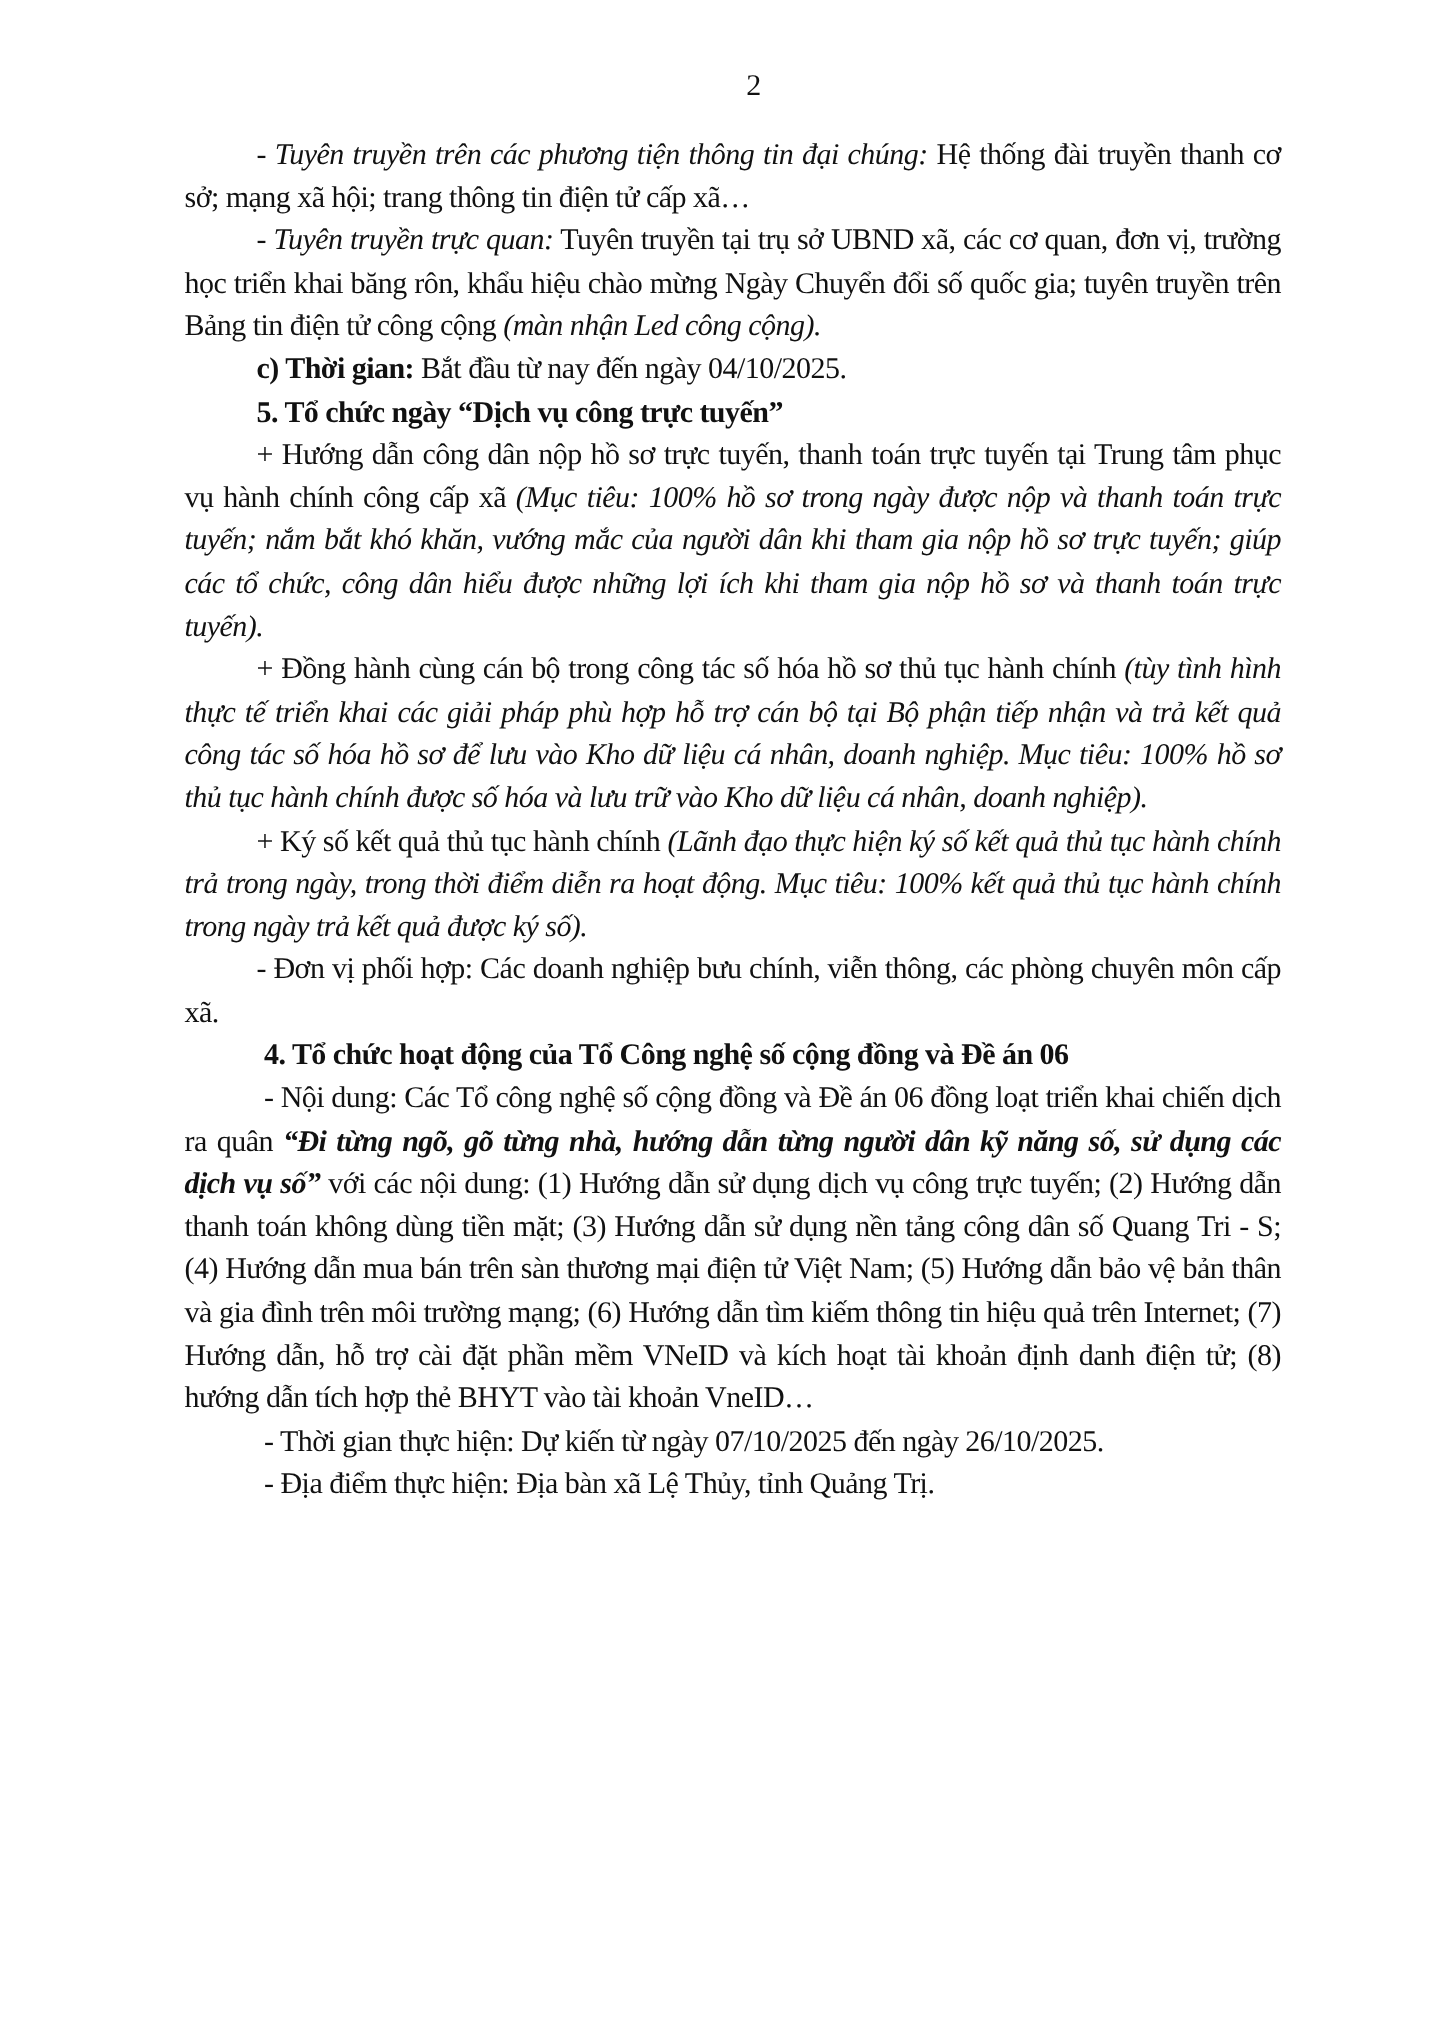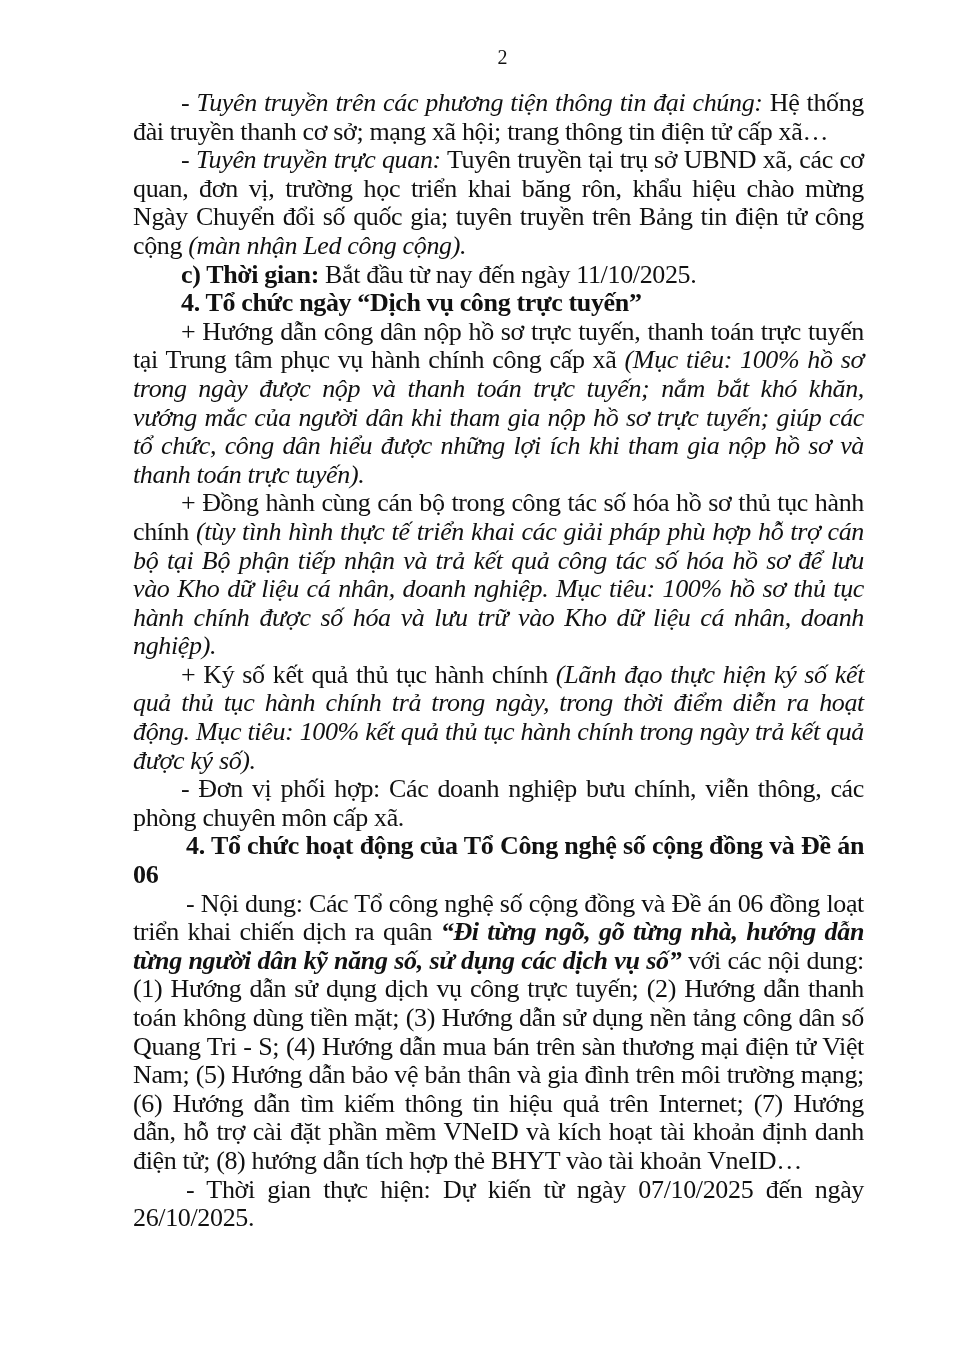--- a/index.html
+++ b/index.html
@@ -1,36 +1,37 @@
 <!DOCTYPE html>
 <html><head>
 <meta charset="utf-8">
 <style>
   html, body { margin:0; padding:0; background:#ffffff; }
   body { width:960px; height:1357px; position:relative; overflow:hidden;
          font-family:"Liberation Serif", serif; color:#111; }
   .page-num { position:absolute; top:46px; left:0; width:1005px; text-align:center;
               font-size:20px; }
-  .content { position:absolute; top:89px; left:133px; width:731px;
-             font-size:26px; line-height:28.6px; letter-spacing:-0.35px; }
+  .content { position:absolute; top:89px; left:123px; width:731px;
+             font-size:20px; line-height:28.6px; letter-spacing:-0.35px; }
   p { margin:0; text-align:justify; text-indent:48px; }
   .h4 { text-indent:53px; }
   i { font-style:italic; }
   b { font-weight:bold;font-family:Liberation Serif, serif; }
 </style>
 </head>
 <body>
 
 <div class="page-num">2</div>
 
 <div class="content">
   <p><i>- Tuyên truyền trên các phương tiện thông tin đại chúng:</i><span> Hệ thống đài truyền thanh cơ sở; mạng xã hội; trang thông tin điện tử cấp xã…</span></p>
   <p><i>- Tuyên truyền trực quan:</i><span> Tuyên truyền tại trụ sở UBND xã, các cơ quan, đơn vị, trường học triển khai băng rôn, khẩu hiệu chào mừng Ngày Chuyển đổi số quốc gia; tuyên truyền trên Bảng tin điện tử công cộng </span><i>(màn nhận Led công cộng).</i></p>
-  <p><b>c) Thời gian:</b><span> Bắt đầu từ nay đến ngày 11/10/2025.</span></p>
-  <p><b>4. Tổ chức ngày “Dịch vụ công trực tuyến”</b></p>
+  <p><b>c) Thời gian:</b><span> Bắt đầu từ nay đến ngày 04/10/2025.</span></p>
+  <p><b>5. Tổ chức ngày “Dịch vụ công trực tuyến”</b></p>
   <p><span>+ Hướng dẫn công dân nộp hồ sơ trực tuyến, thanh toán trực tuyến tại Trung tâm phục vụ hành chính công cấp xã </span><i>(Mục tiêu: 100% hồ sơ trong ngày được nộp và thanh toán trực tuyến; nắm bắt khó khăn, vướng mắc của người dân khi tham gia nộp hồ sơ trực tuyến; giúp các tổ chức, công dân hiểu được những lợi ích khi tham gia nộp hồ sơ và thanh toán trực tuyến).</i></p>
   <p><span>+ Đồng hành cùng cán bộ trong công tác số hóa hồ sơ thủ tục hành chính </span><i>(tùy tình hình thực tế triển khai các giải pháp phù hợp hỗ trợ cán bộ tại Bộ phận tiếp nhận và trả kết quả công tác số hóa hồ sơ để lưu vào Kho dữ liệu cá nhân, doanh nghiệp. Mục tiêu: 100% hồ sơ thủ tục hành chính được số hóa và lưu trữ vào Kho dữ liệu cá nhân, doanh nghiệp).</i></p>
   <p><span>+ Ký số kết quả thủ tục hành chính </span><i>(Lãnh đạo thực hiện ký số kết quả thủ tục hành chính trả trong ngày, trong thời điểm diễn ra hoạt động. Mục tiêu: 100% kết quả thủ tục hành chính trong ngày trả kết quả được ký số).</i></p>
   <p>- Đơn vị phối hợp: Các doanh nghiệp bưu chính, viễn thông, các phòng chuyên môn cấp xã.</p>
   <p class="h4"><b>4. Tổ chức hoạt động của Tổ Công nghệ số cộng đồng và Đề án 06</b></p>
   <p class="h4"><span>- Nội dung: Các Tổ công nghệ số cộng đồng và Đề án 06 đồng loạt triển khai chiến dịch ra quân </span><b><i>“Đi từng ngõ, gõ từng nhà, hướng dẫn từng người dân kỹ năng số, sử dụng các dịch vụ số”</i></b><span> với các nội dung: (1) Hướng dẫn sử dụng dịch vụ công trực tuyến; (2) Hướng dẫn thanh toán không dùng tiền mặt; (3) Hướng dẫn sử dụng nền tảng công dân số Quang Tri - S; (4) Hướng dẫn mua bán trên sàn thương mại điện tử Việt Nam; (5) Hướng dẫn bảo vệ bản thân và gia đình trên môi trường mạng; (6) Hướng dẫn tìm kiếm thông tin hiệu quả trên Internet; (7) Hướng dẫn, hỗ trợ cài đặt phần mềm VNeID và kích hoạt tài khoản định danh điện tử; (8) hướng dẫn tích hợp thẻ BHYT vào tài khoản VneID…</span></p>
   <p class="h4">- Thời gian thực hiện: Dự kiến từ ngày 07/10/2025 đến ngày 26/10/2025.</p>
+  <p class="h4">- Địa điểm thực hiện: Địa bàn xã Lệ Thủy, tỉnh Quảng Trị.</p>
 </div>
 
 </body></html>

